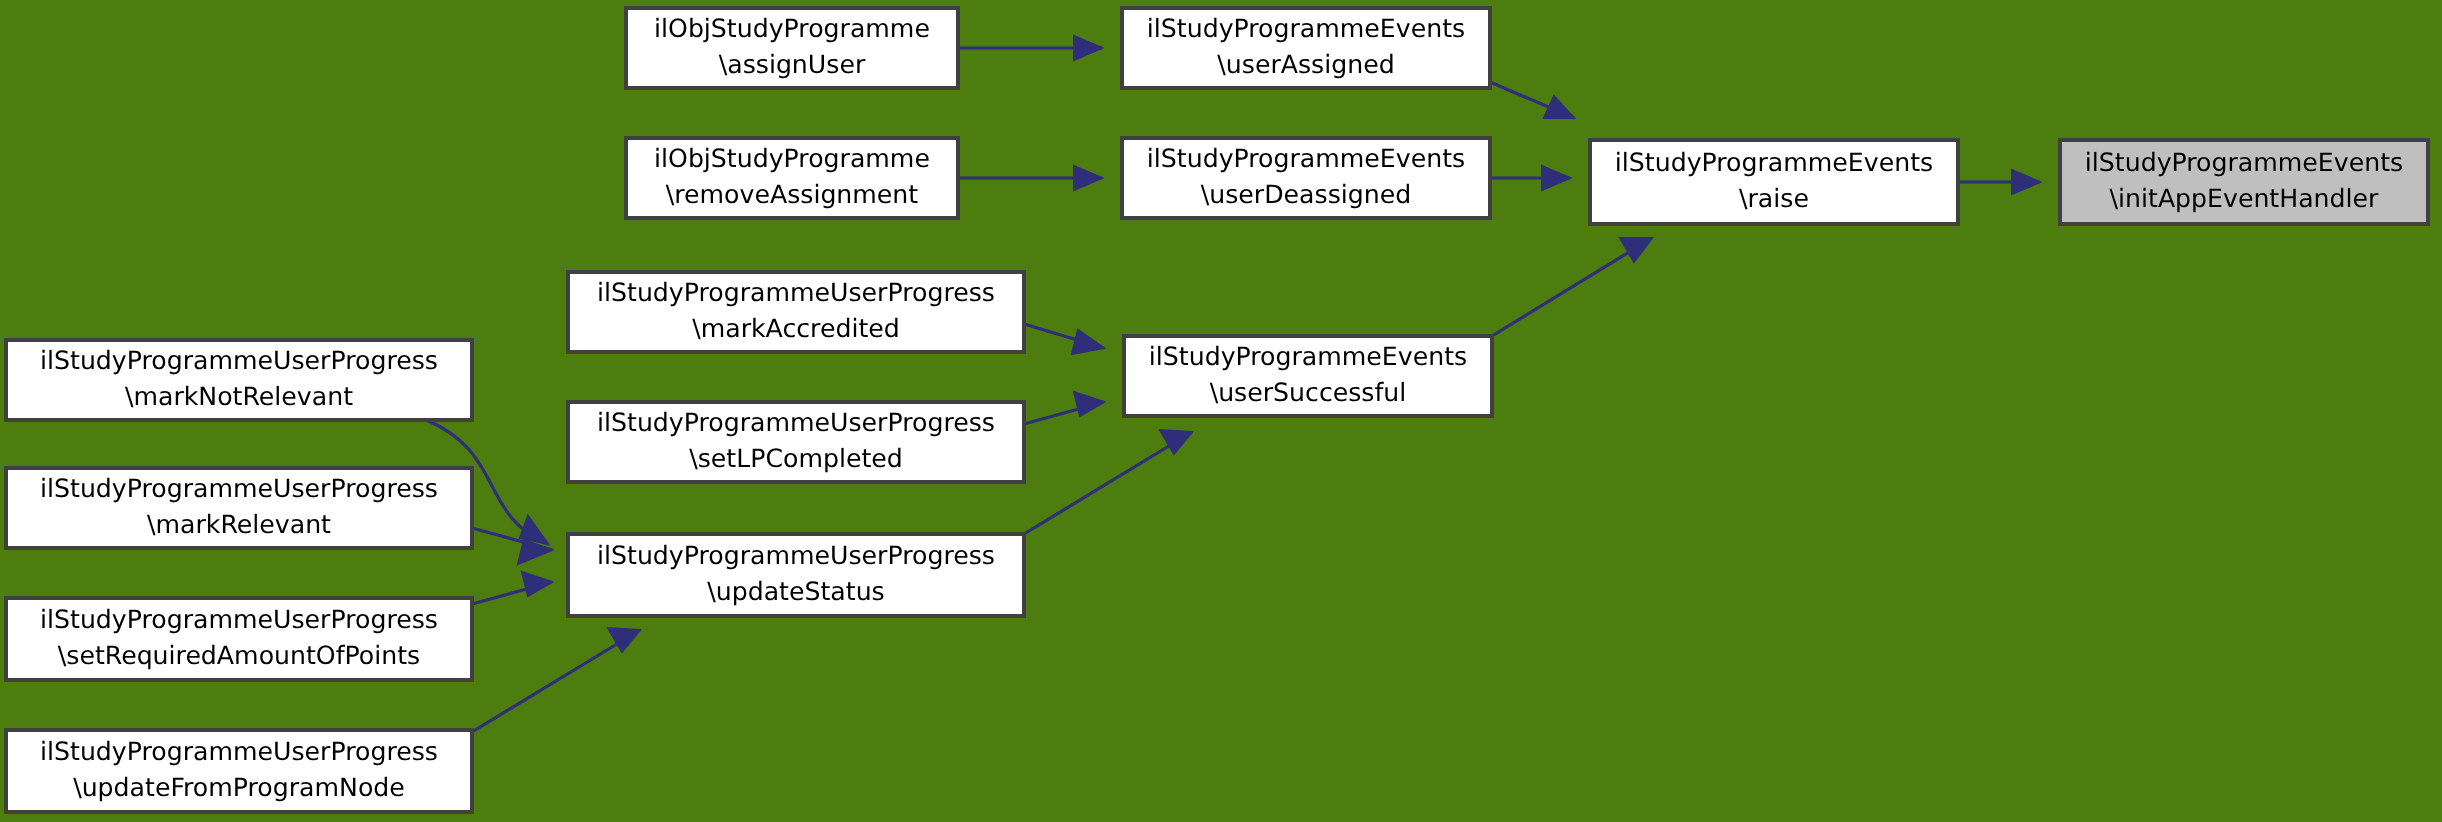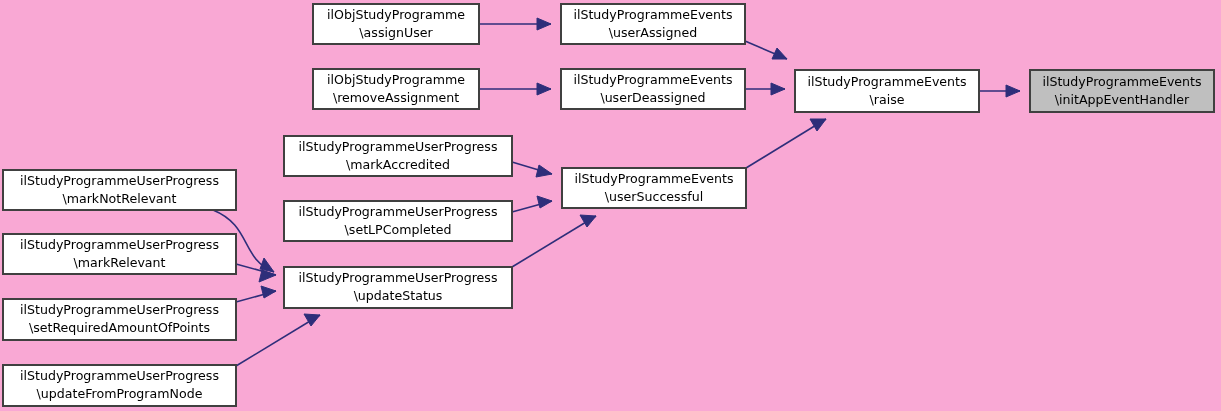--- a/index.html
+++ b/index.html
@@ -4,21 +4,21 @@
 <style>
   html, body {
     margin: 0;
     padding: 0;
     background: #ffffff;
   }
   #graph-root {
     position: relative;
     width: 1221px;
     height: 411px;
-    background: #f9a8d4;
+    background: #4d7c0f;
     font-family: "DejaVu Sans", sans-serif;
     overflow: hidden;
   }
   svg#callgraph {
     display: block;
     width: 1221px;
     height: 411px;
   }
   .node-box {
     fill: #ffffff;

